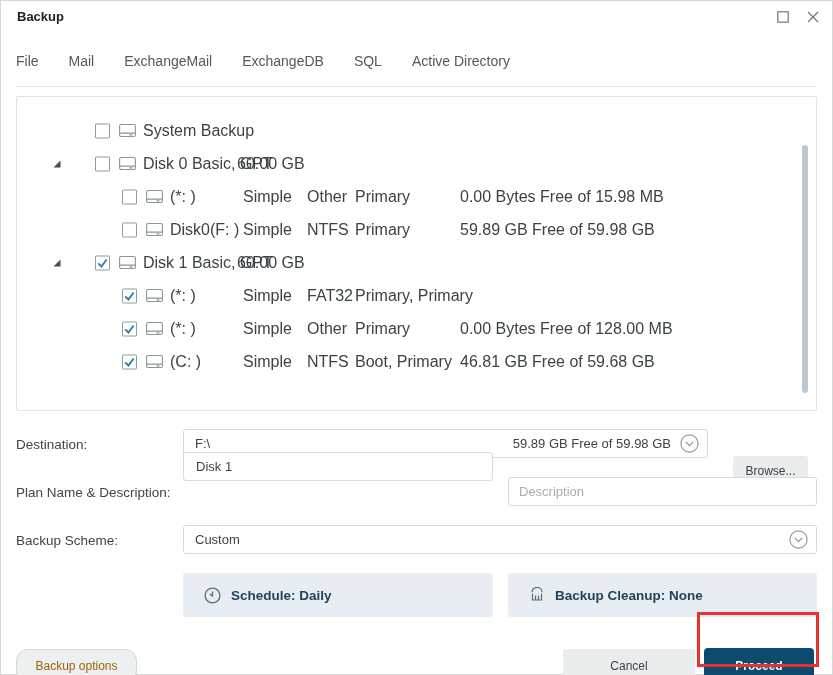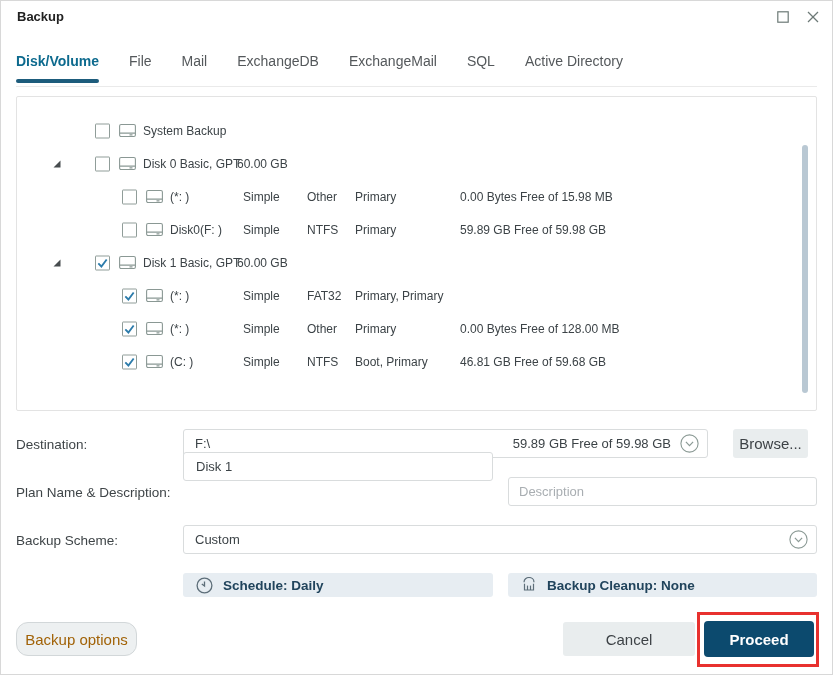--- a/index.html
+++ b/index.html
@@ -16,38 +16,38 @@
   
   .tabbar{position:absolute;left:16px;right:16px;top:50px;height:36px;border-bottom:1px solid #eaeaea;
           display:flex;gap:30px;align-items:flex-start;}
   .tab{position:relative;font-size:14px;color:#54585b;padding:3px 0 12px;white-space:nowrap;cursor:default;}
   .tab.active{color:#0d6a8e;font-weight:700;}
   .tab.active::after{content:"";position:absolute;left:0;right:0;bottom:-2px;height:4px;border-radius:2px;background:#1d5c7c;}
   
   .panel{position:absolute;left:16px;top:96px;width:799px;height:313px;border:1px solid #e3e3e3;border-radius:2px;background:#fff;}
   .rows{position:absolute;left:0;top:17px;right:0;}
   .trow{position:relative;height:33px;}
-  .trow span{position:absolute;top:50%;transform:translateY(-50%);white-space:nowrap;font-size:12px;color:#3c4347;}
+  .trow span{position:absolute;top:50%;transform:translateY(-50%);white-space:nowrap;font-size:16px;color:#3c4347;}
   .cbx{width:15px;height:15px;border:1px solid #909d99;border-radius:1px;background:#fff;display:flex;align-items:center;justify-content:center;box-sizing:border-box;}
   .expander,.dicon{display:flex;align-items:center;}
   .scrollbar{position:absolute;right:8px;top:48px;width:6px;height:248px;border-radius:3px;background:#b9c8d3;}
   
   .flabel{position:absolute;left:16px;font-size:13.5px;color:#3f4548;white-space:nowrap;}
   .field{position:absolute;height:29px;background:#fff;border:1px solid #d9dcdd;border-radius:3px;
          box-sizing:border-box;display:flex;align-items:center;padding:0 8px 0 11px;font-size:13px;color:#3c4347;}
   .field .val{flex:1;}
   .field .free{margin-right:9px;color:#3c4347;}
   input.tfield{position:absolute;height:29px;box-sizing:border-box;border:1px solid #d9dcdd;border-radius:3px;
          padding:0 10px;font-size:13px;color:#3c4347;font-family:"Liberation Sans",sans-serif;background:#fff;outline:none;}
   input.tfield::placeholder{color:#a9aeb2;}
-  .pill{position:absolute;height:24px;background:#e7edf2;border-radius:3px;display:flex;align-items:center;
-        gap:10px;padding-left:13px;box-sizing:border-box;font-size:13.5px;font-weight:700;color:#21445c;cursor:default;}
-  
-  .btn{position:absolute;display:flex;align-items:center;justify-content:center;font-size:15px;
-       border-radius:3px;box-sizing:border-box;cursor:default;white-space:nowrap;}
+  .pill{position:absolute;height:44px;background:#e7edf2;border-radius:3px;display:flex;align-items:center;
+        gap:10px;padding-left:21px;box-sizing:border-box;font-size:13.5px;font-weight:700;color:#21445c;cursor:default;}
+  
+  .btn{position:absolute;display:flex;align-items:center;justify-content:center;font-size:12px;
+       border-radius:3px;box-sizing:border-box;cursor:default;white-space:nowrap;margin-top:27px;}
   .btn-options{left:16px;top:622px;width:121px;height:34px;background:#edf0f1;border:1px solid #d2d7d9;border-radius:12px;color:#a16207;}
   .btn-cancel{left:563px;top:622px;width:132px;height:34px;background:#e9edee;color:#3d4246;}
   .btn-proceed{left:704px;top:621px;width:110px;height:36px;background:#0c4a6e;border-radius:4px;color:#fff;font-weight:700;}
   .redbox{position:absolute;left:697px;top:612px;width:122px;height:55px;border:3px solid #e8312e;box-sizing:border-box;pointer-events:none;}
 </style>
 </head>
 <body>
 
 <div class="title">Backup</div>
 <div class="winbtn btn-max">
@@ -56,25 +56,24 @@
     </svg>
 </div>
 <div class="winbtn btn-close">
   <svg width="12" height="12" viewBox="0 0 12 12">
       <line x1="1" y1="1" x2="11" y2="11" stroke="#6d7a77" stroke-width="1.3"></line>
       <line x1="11" y1="1" x2="1" y2="11" stroke="#6d7a77" stroke-width="1.3"></line>
     </svg>
 </div>
 
 <div class="tabbar">
-    <div class="tab active">Disk/Volume</div>
     <div class="tab">File</div>
     <div class="tab">Mail</div>
+    <div class="tab">ExchangeMail</div>
     <div class="tab">ExchangeDB</div>
-    <div class="tab">ExchangeMail</div>
     <div class="tab">SQL</div>
     <div class="tab">Active Directory</div>
   </div>
 
 <div class="panel">
   <div class="rows">
       <div class="trow">
         <span class="cbx" style="left: 78px;">
           <svg width="13" height="13"></svg>
         </span>

